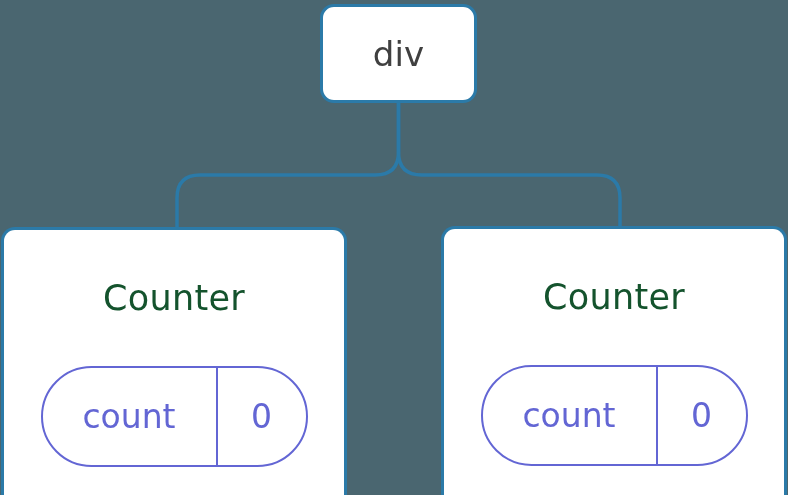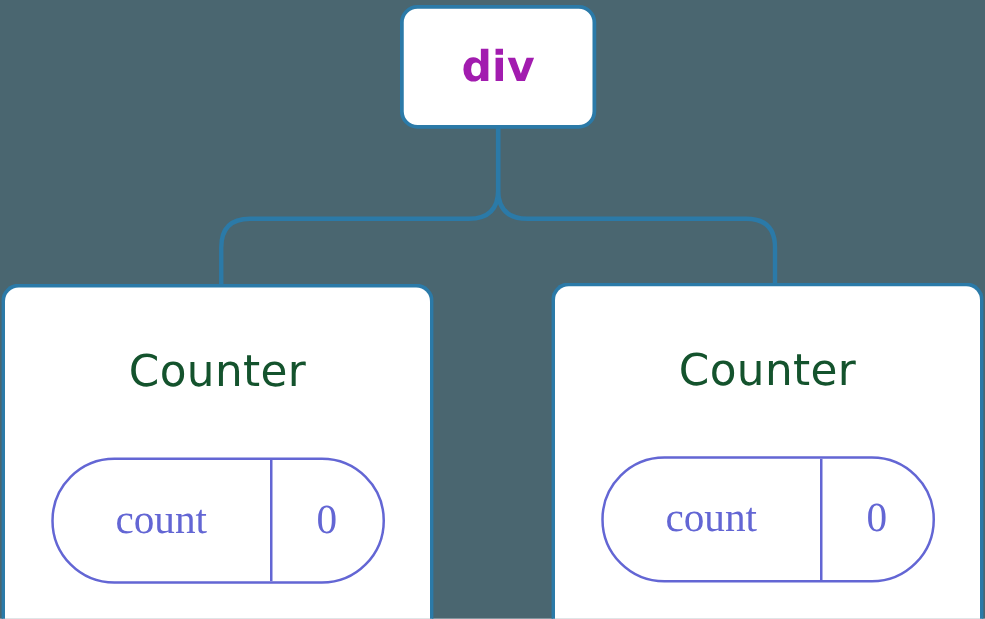--- a/index.html
+++ b/index.html
@@ -43,25 +43,24 @@
   #root-node {
     left: 320px;
     top: 4px;
     width: 157px;
     height: 99px;
     display: flex;
     align-items: center;
     justify-content: center;
   }
   .root-label {
-    color: #a21caf;
+    color: #404040;
     font-size: 34px;
     line-height: 1;
     letter-spacing: 0.2px;
-    font-weight: bold;
   }
 
   
   .component-node {
     width: 346px;
     height: 272px;
     border-bottom-left-radius: 0;
     border-bottom-right-radius: 0;
     border-bottom: none;
     display: flex;
@@ -105,21 +104,20 @@
     flex: 1 1 auto;
     display: flex;
     align-items: center;
     justify-content: center;
   }
   .state-key-text,
   .state-value-text {
     color: #6366d4;
     font-size: 33px;
     line-height: 1;
-    font-family: Liberation Serif, serif;
   }
 </style>
 </head>
 <body>
 
 <div id="stage">
 
   <svg id="connector-layer" viewBox="0 0 788 495" width="788" height="495" xmlns="http://www.w3.org/2000/svg" aria-hidden="true">
 
     <path d="M 398.5 102

